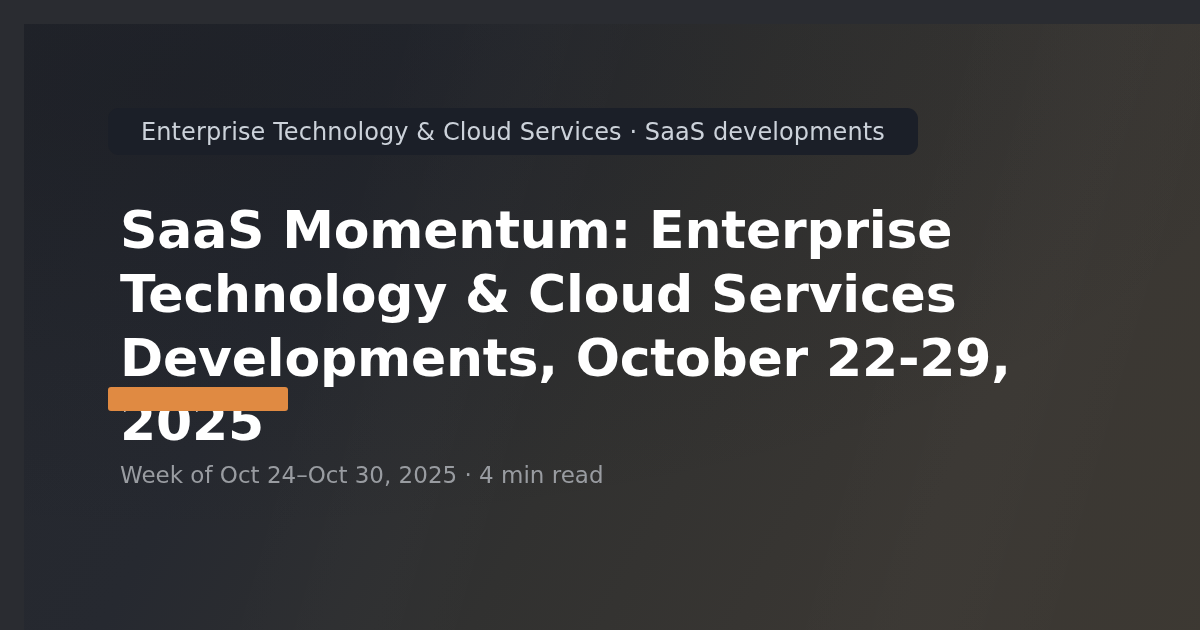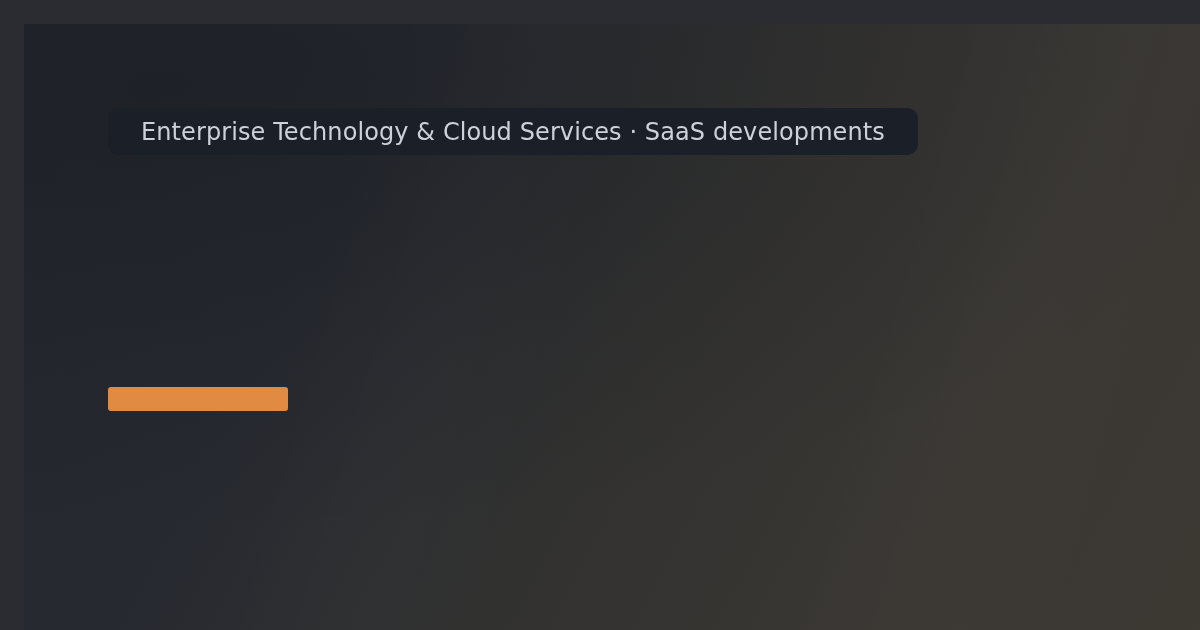--- a/index.html
+++ b/index.html
@@ -155,20 +155,22 @@
 </head>
 <body>
 
 <div id="og-card">
   <div class="content">
 
     <div class="kicker-pill">
       <span class="kicker-text">Enterprise Technology &amp; Cloud Services · SaaS developments</span>
     </div>
 
+    <h1 class="headline">SaaS Momentum: Enterprise Technology &amp; Cloud Services Developments, October 22-29, 2025</h1>
 
     <div class="accent-rule"></div>
 
 
+    <p class="meta">Week of Oct 24–Oct 30, 2025 · 4 min read</p>
 
 
   </div>
 </div>
 
 </body></html>

